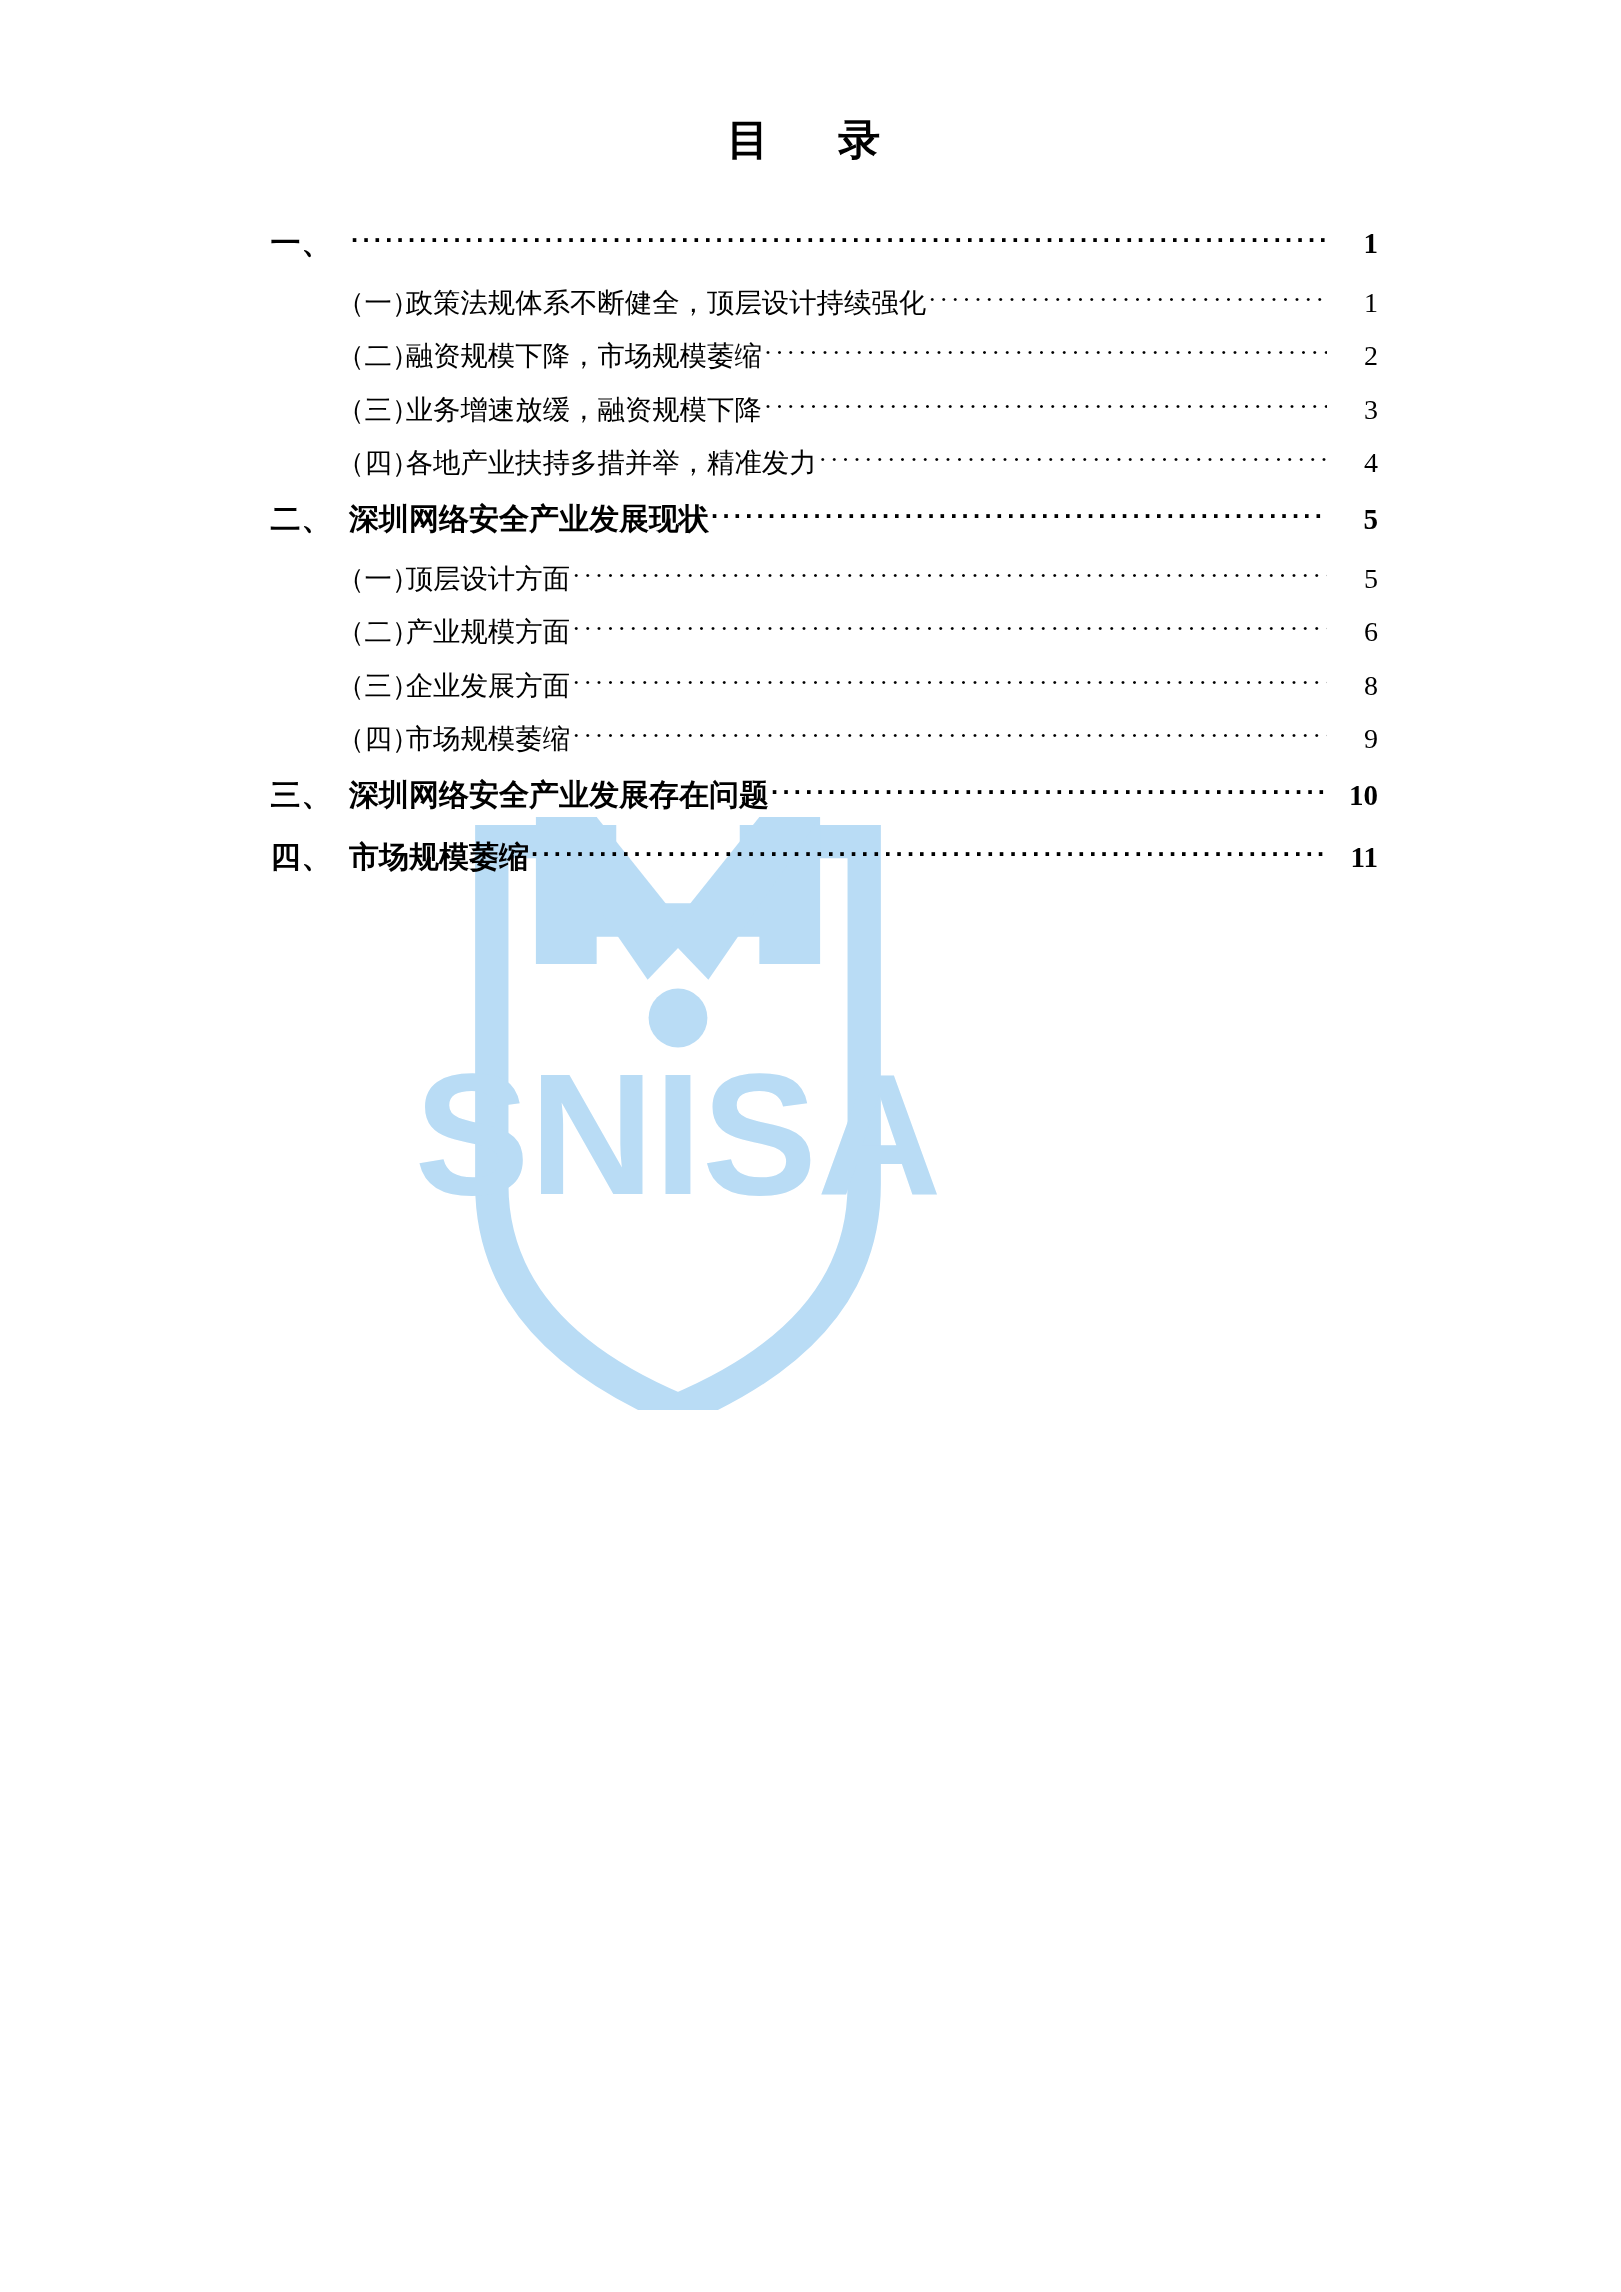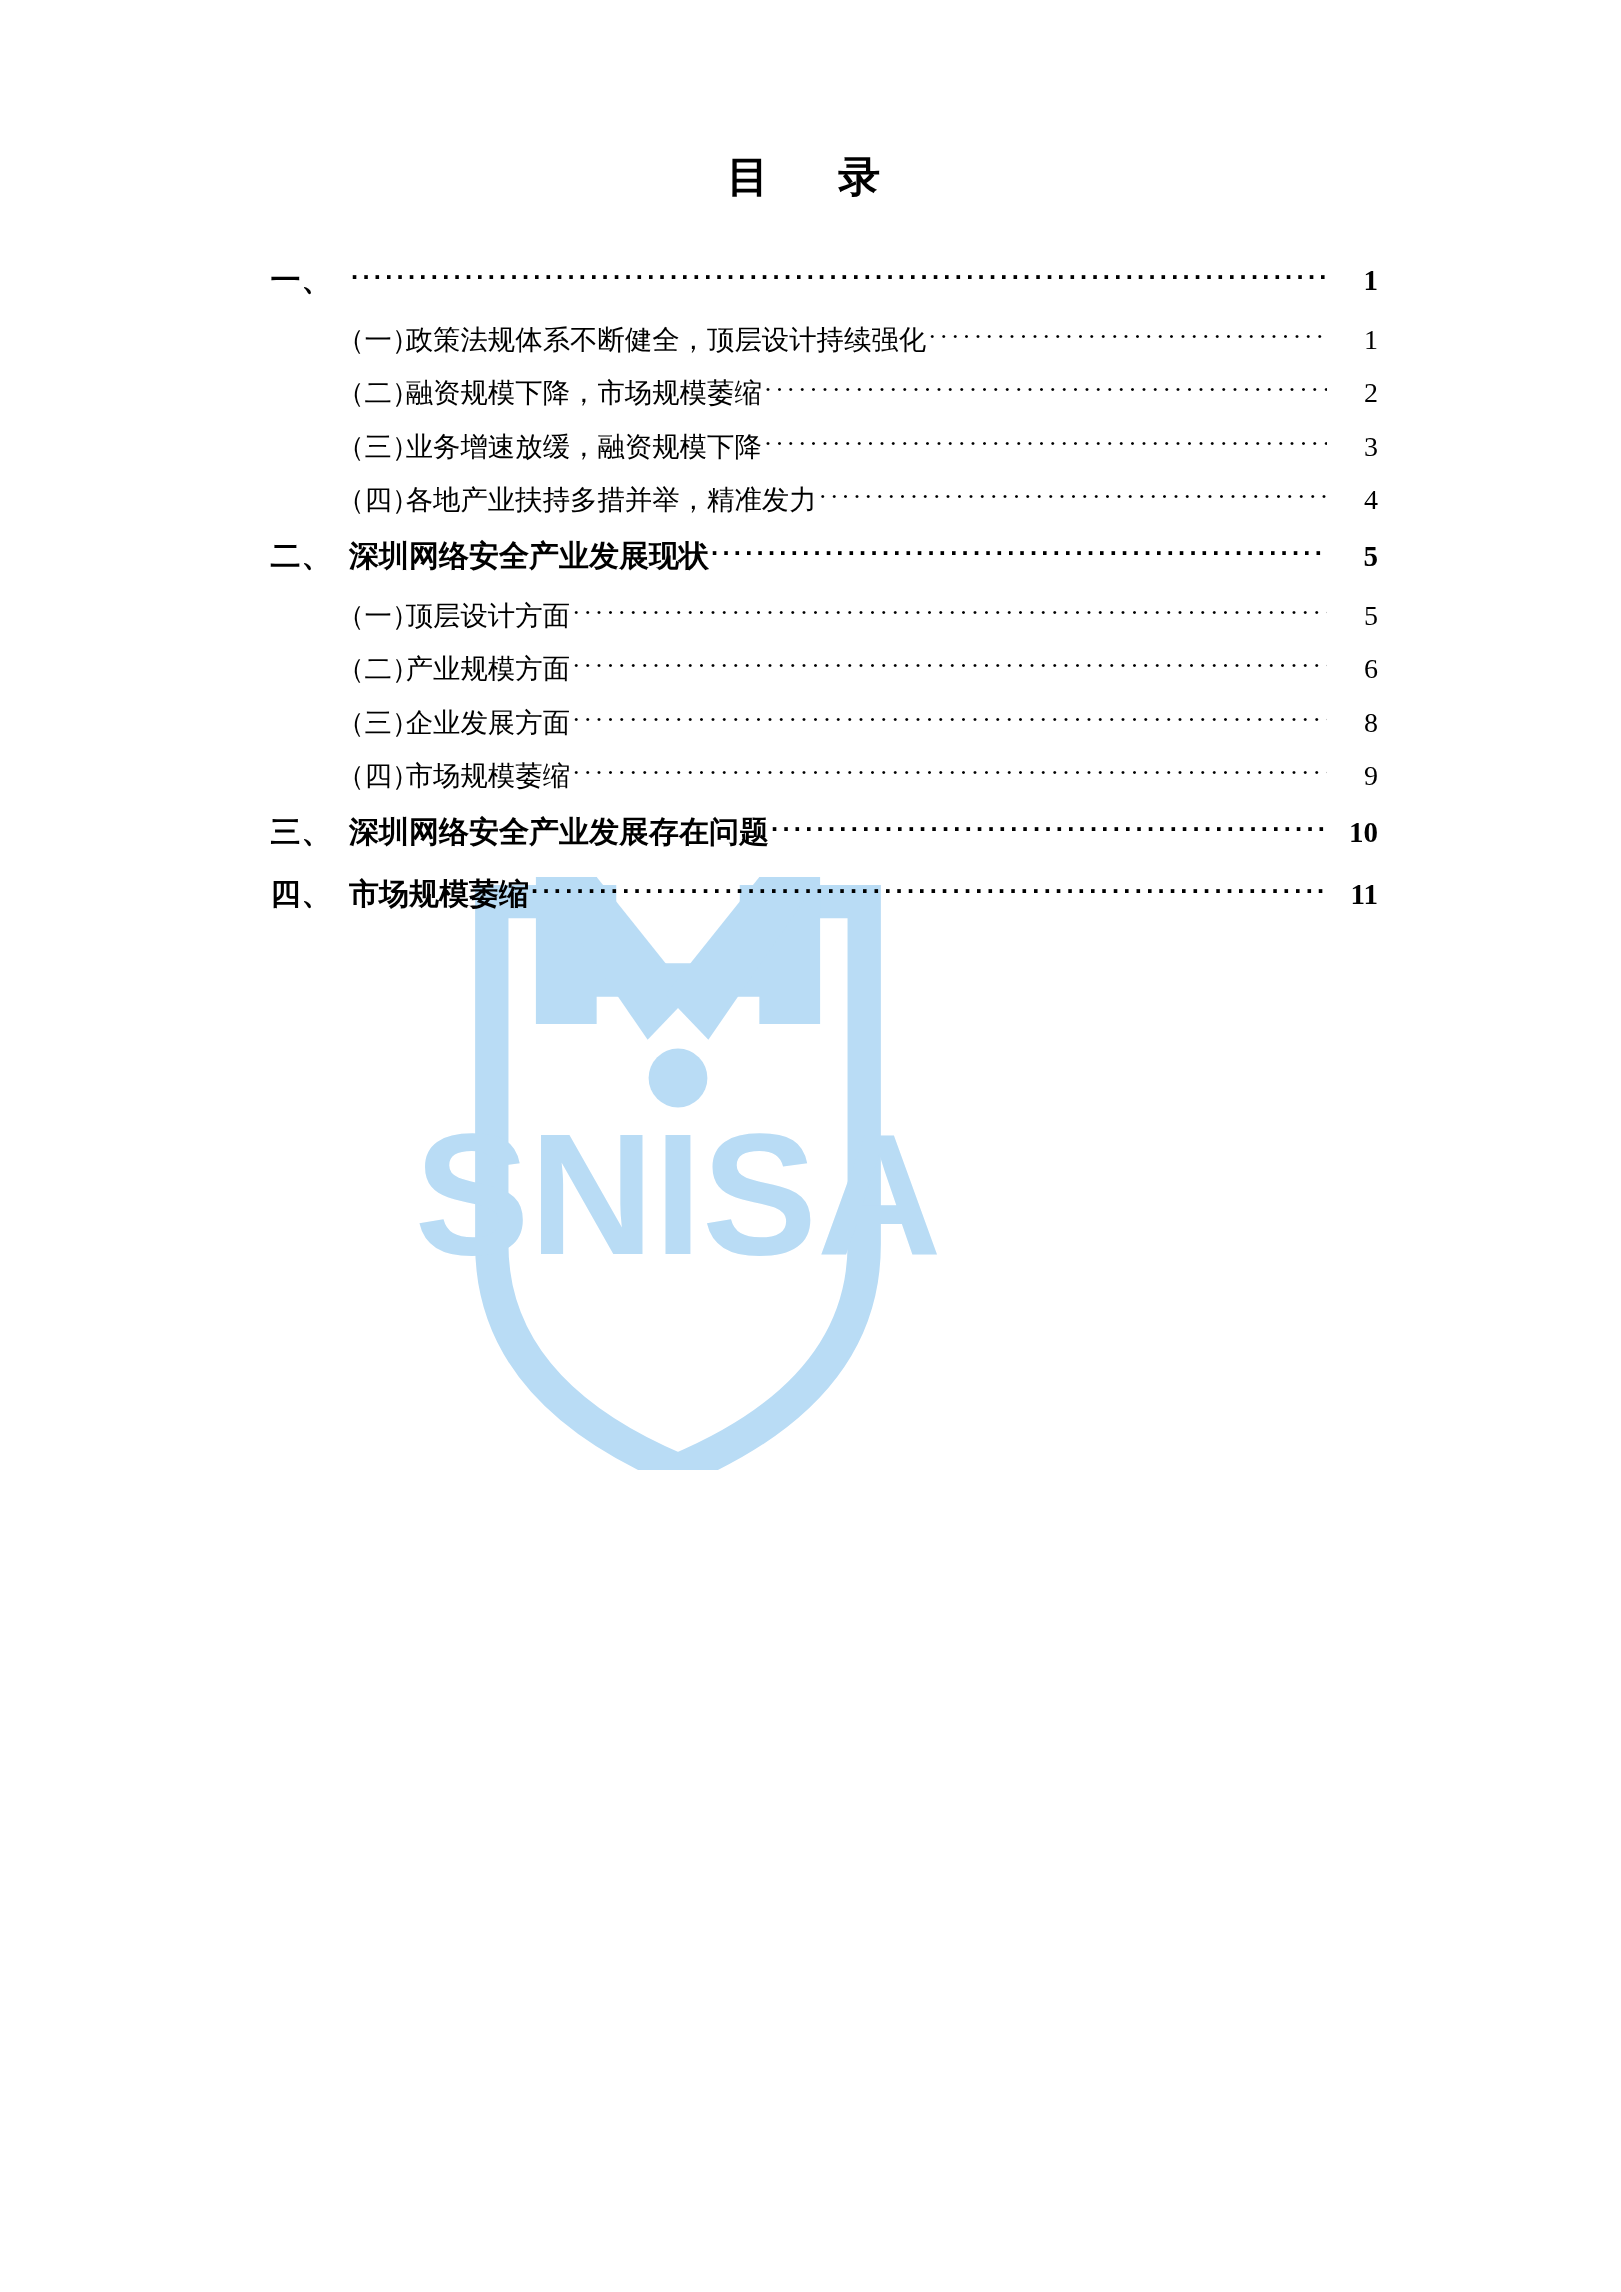--- a/index.html
+++ b/index.html
@@ -17,39 +17,38 @@
     height: 2293px;
     margin: 0 auto;
     background: #ffffff;
     overflow: hidden;
   }
 
   
   .watermark {
     position: absolute;
     left: 0;
-    top: 686px;
+    top: 724px;
     width: 1355px;
     height: 882px;
     display: flex;
-    align-items: center;
+    align-items: flex-start;
     justify-content: center;
     pointer-events: none;
     z-index: 0;
   }
   .watermark svg {
     display: block;
   }
 
   
   .content {
     position: relative;
     z-index: 2;
     padding-top: 112px;
-    margin-top: 37px;
   }
 
   .toc-title {
     text-align: center;
     font-family: "Liberation Sans", sans-serif;
     font-weight: bold;
     font-size: 42px;
     letter-spacing: 13.7px;
     color: #000;
     margin: 0 0 55px 0;

